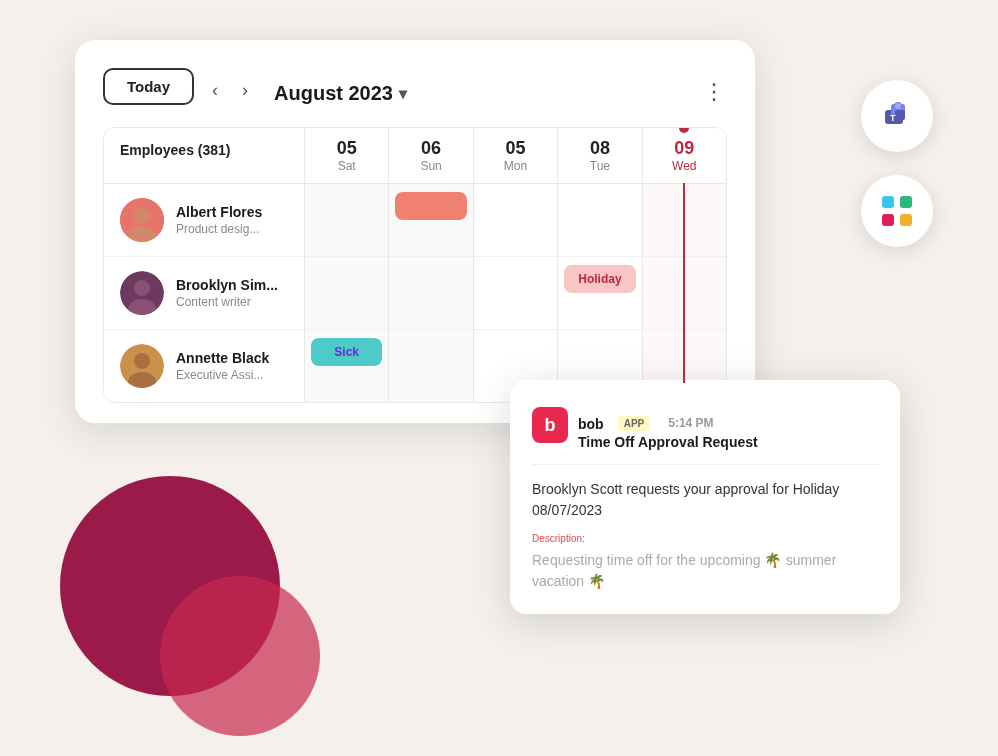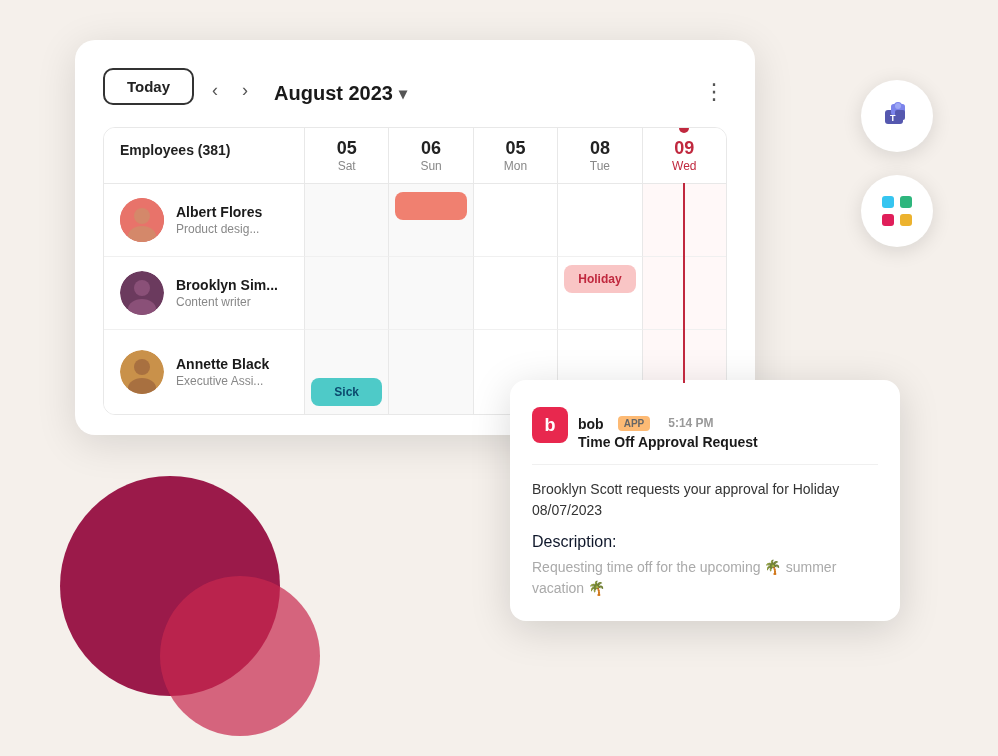--- a/index.html
+++ b/index.html
@@ -223,22 +223,21 @@
       color: #fff;
     }
 
     .event-pink {
       background: #f9c5c5;
       color: #c0283e;
     }
 
     .event-teal {
       background: #4ecac8;
-      color: #0c4a6e;
-      margin-top: 40px;
+      color: #6d28d9;
     }
 
     
     .today-line {
       position: absolute;
       top: -1px;
       left: 50%;
       transform: translateX(-50%);
       width: 2px;
       background: #c0283e;
@@ -296,21 +295,21 @@
       display: flex;
       align-items: flex-start;
       gap: 14px;
       font-weight: 700;
       font-size: 14px;
       color: #1a1a1a;
       margin-top: 16px;
     }
 
     .app-badge {
-      background: #fdba74;
+      background: #fef9c3;
       color: #666;
       font-size: 10px;
       font-weight: 600;
       padding: 2px 6px;
       border-radius: 4px;
     }
 
     .slack-time {
       font-size: 12px;
       color: #999;
@@ -325,22 +324,22 @@
     }
 
     .slack-body {
       font-size: 14px;
       color: #333;
       line-height: 1.5;
       margin-bottom: 12px;
     }
 
     .slack-description-label {
-      font-size: 16px;
-      color: #0f172a;
+      font-size: 10px;
+      color: #ef4444;
       margin-bottom: 6px;
     }
 
     .slack-description-text {
       font-size: 14px;
       color: #aaa;
       line-height: 1.5;
     }
 
     

